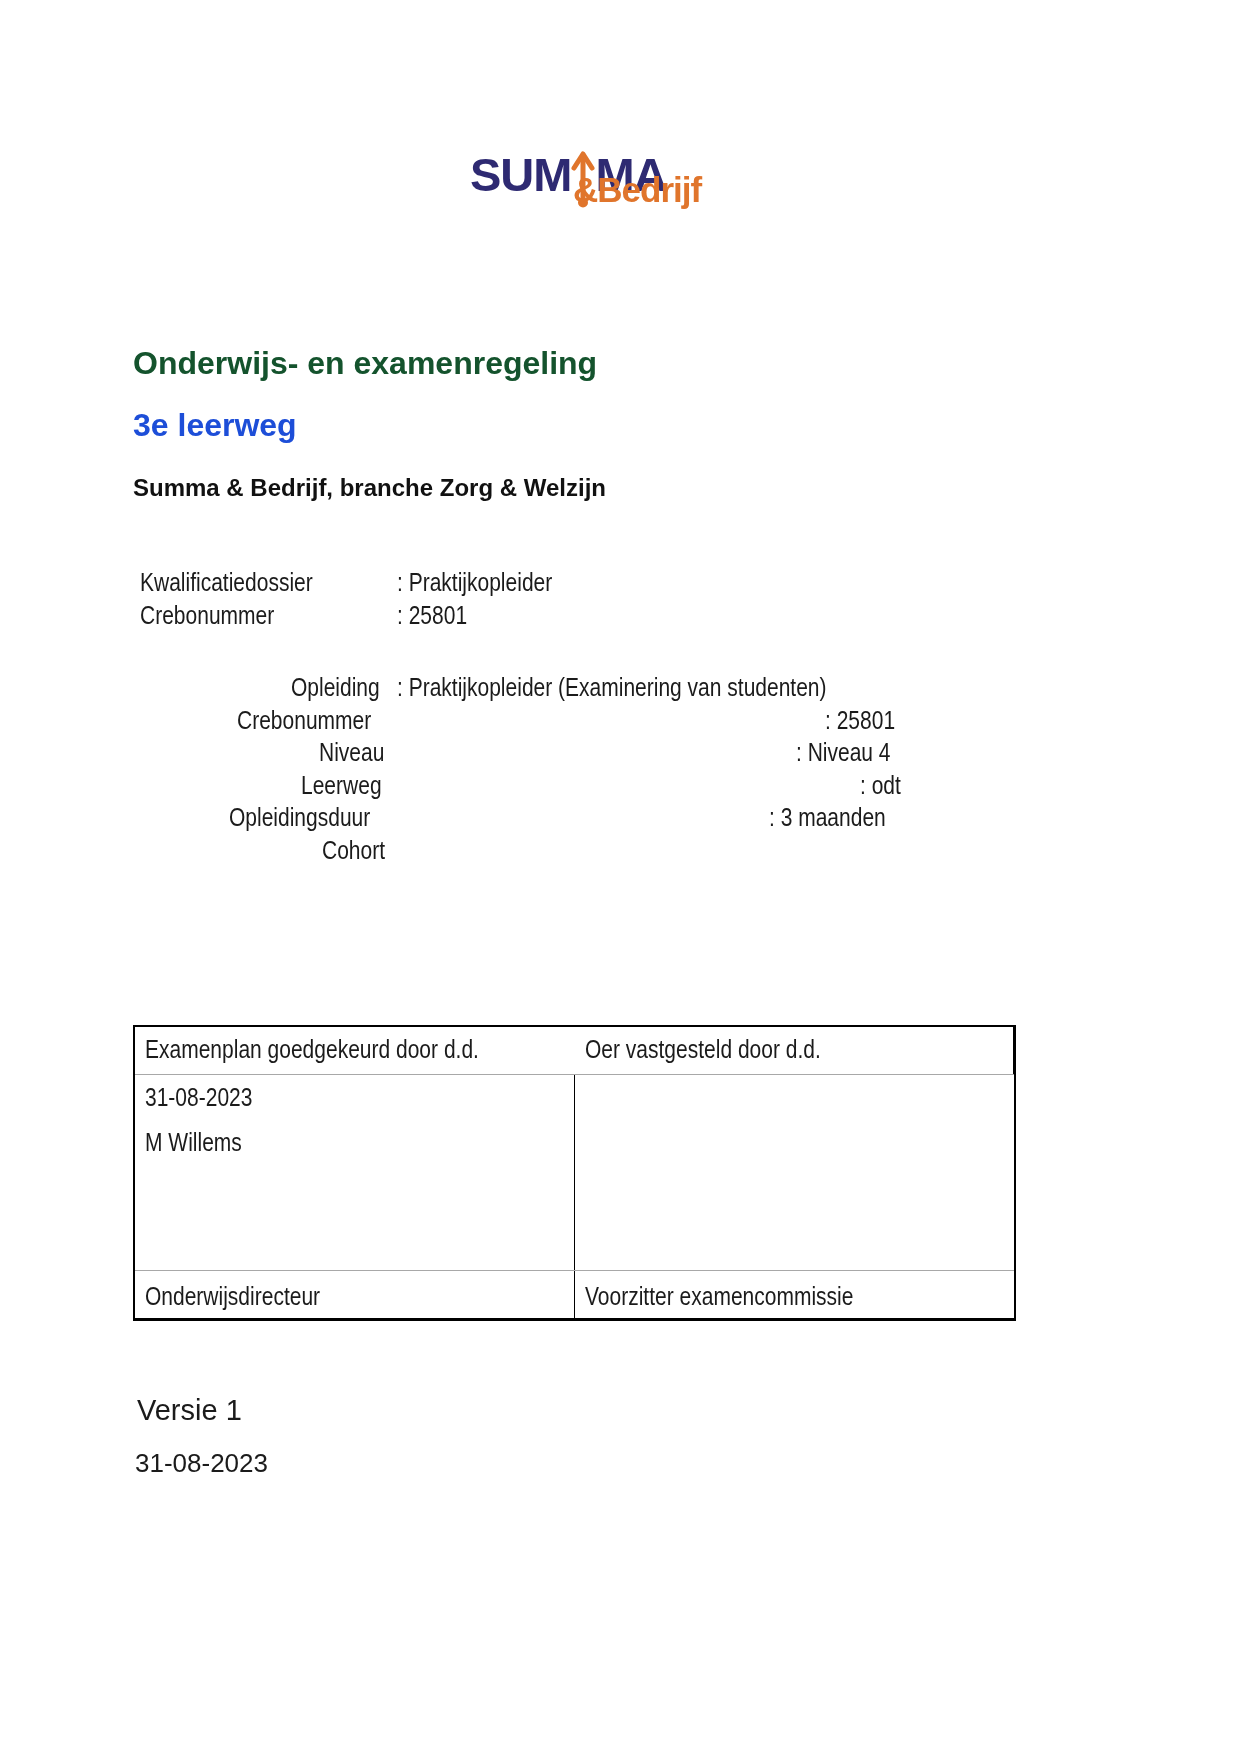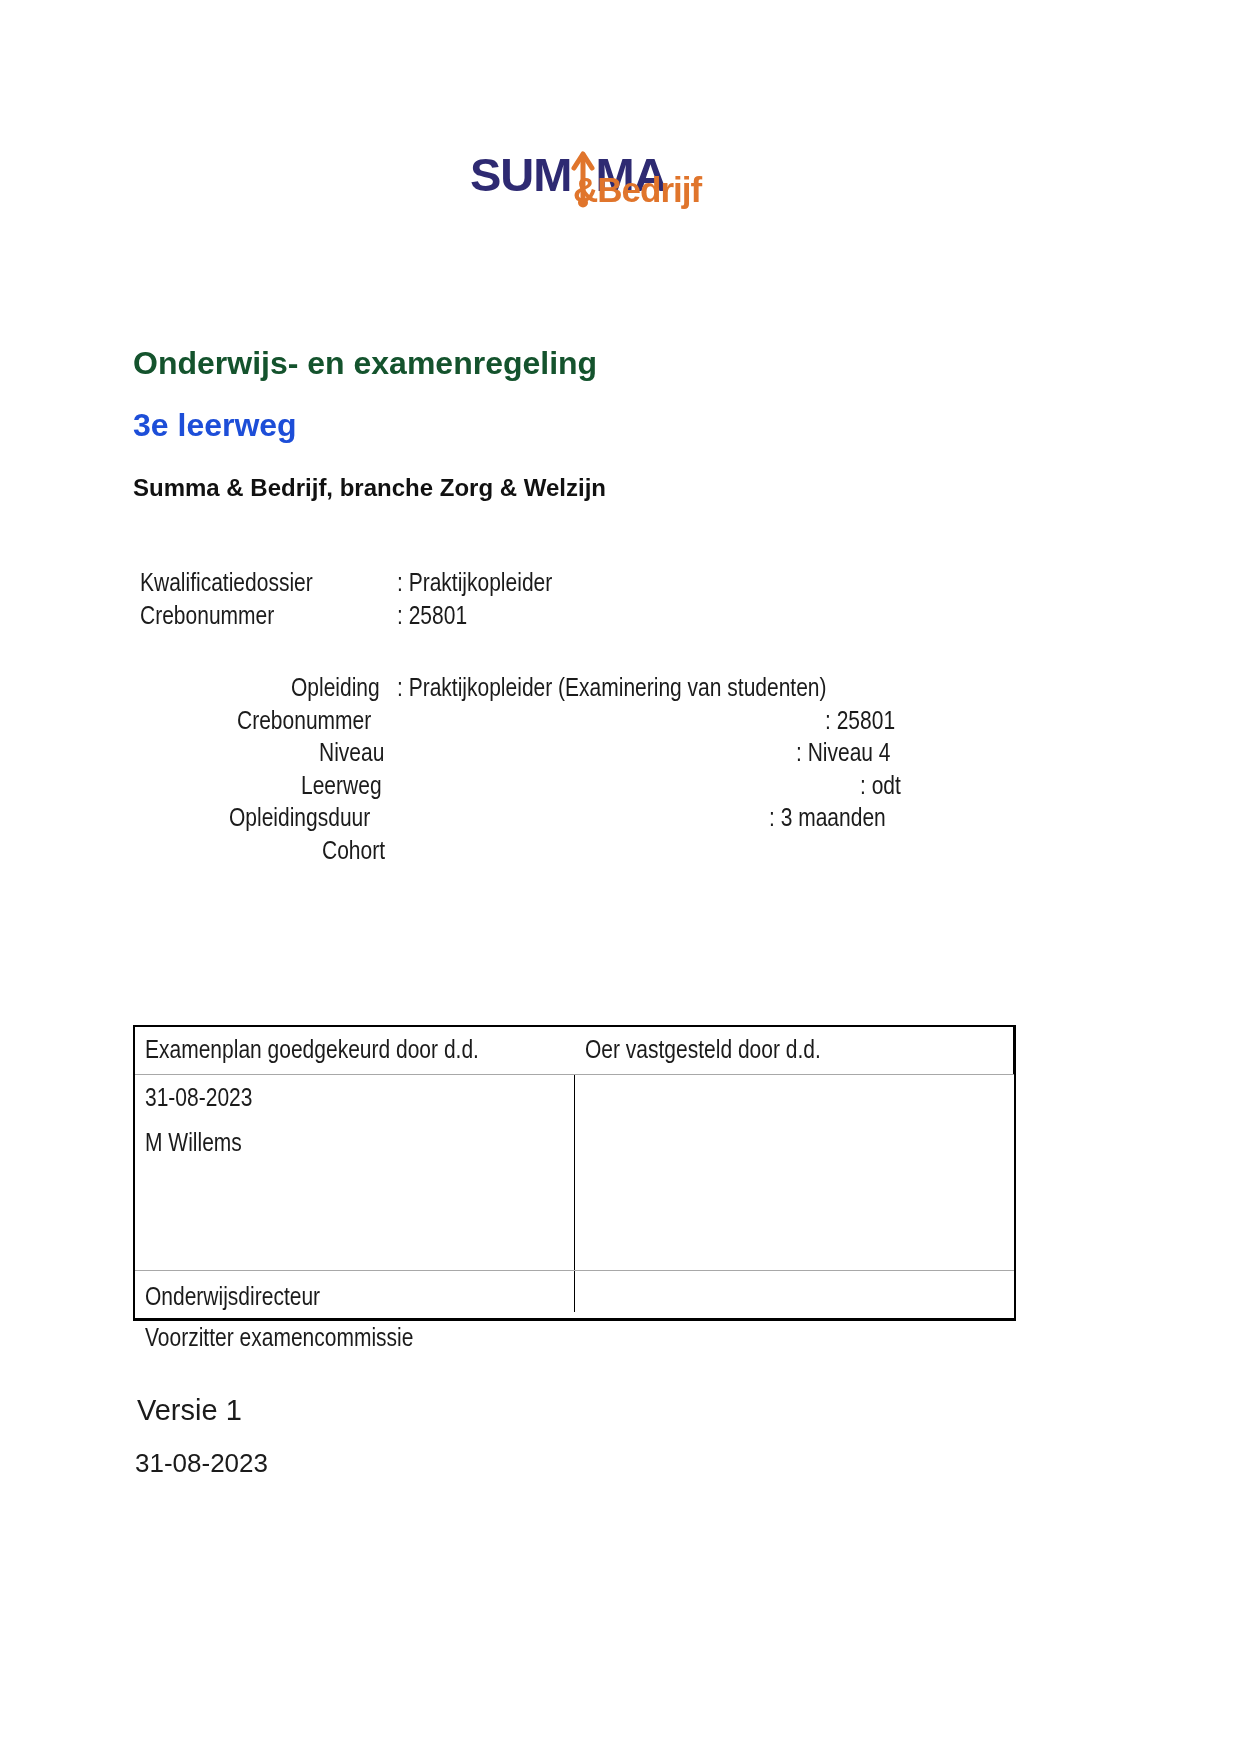--- a/index.html
+++ b/index.html
@@ -79,21 +79,21 @@
     border: 2px solid #000;
     border-bottom-width: 3px;
     box-sizing: border-box;
     font-size: 25px;
     display: flex;
     flex-direction: column;
   }
   .t-row { display: flex; }
   .t-row-header { height: 47px; border-bottom: 1px solid #a8a8a8; }
   .t-row-body   { height: 195px; border-bottom: 1px solid #a8a8a8; }
-  .t-row-footer { height: 47px; flex-direction: column; }
+  .t-row-footer { height: 47px; }
   .t-cell {
     box-sizing: border-box;
     width: 50%;
     padding: 7px 8px 0 10px;
     line-height: 31px;
   }
   .t-cell-left { border-right: 1px solid #000; }
   .t-row-footer .t-cell { padding-top: 10px; }
   .t-body-line2 { margin-top: 14px; }
   

